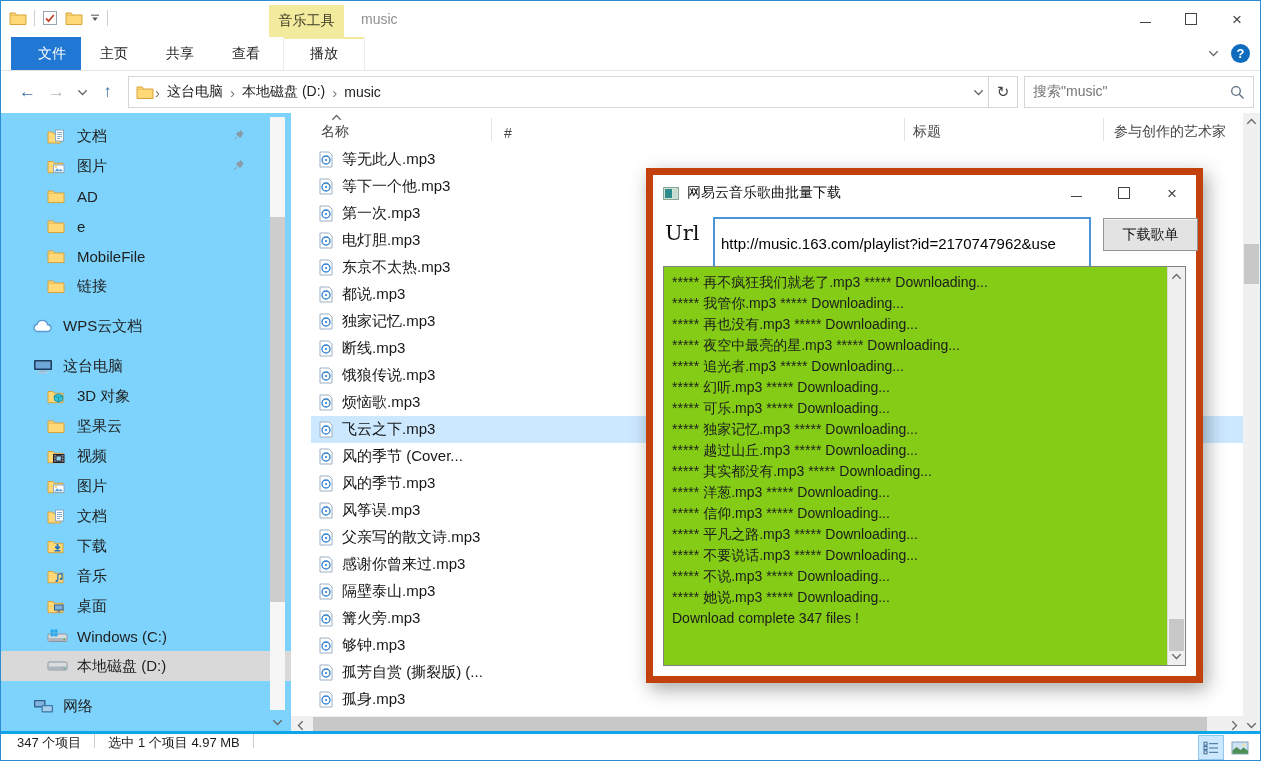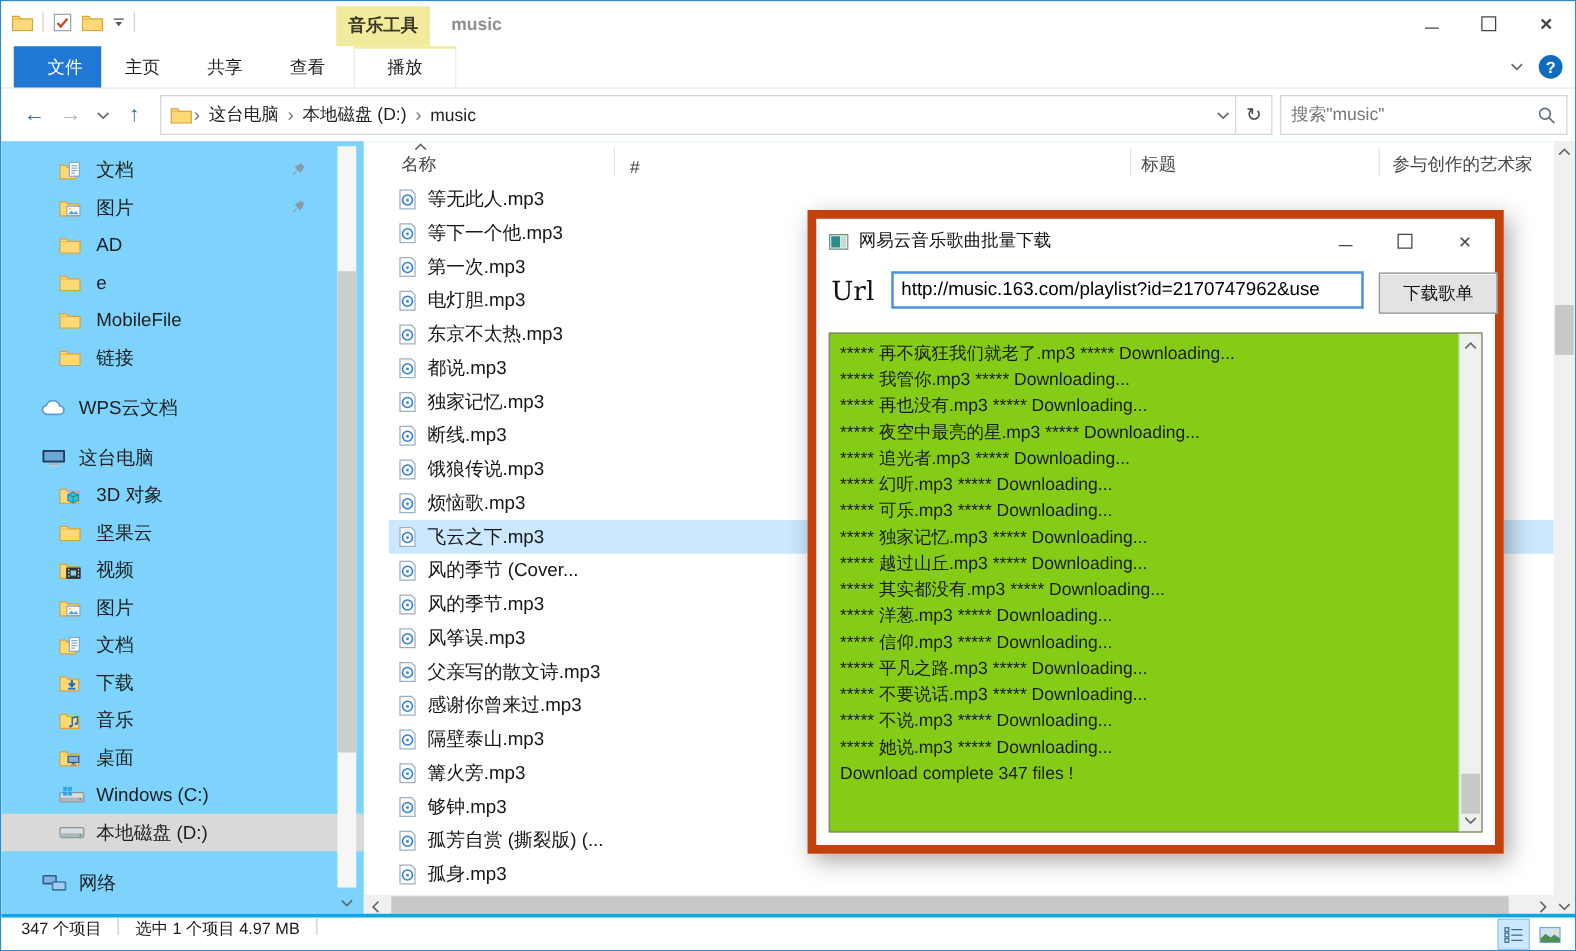--- a/index.html
+++ b/index.html
@@ -1,19 +1,19 @@
 <!DOCTYPE html>
 <html><head>
 <meta charset="utf-8">
 <style>
   html,body{margin:0;padding:0;background:#e8e8e8;font-family:"Liberation Sans","DejaVu Sans",sans-serif;}
   .window{position:relative;width:1259px;height:759px;border:1px solid #2a8dd4;background:#fff;overflow:hidden;}
 
   
-  .titlebar{position:absolute;top:0;left:0;right:0;height:36px;background:#fff;font-weight:bold;}
+  .titlebar{position:absolute;top:0;left:0;right:0;height:36px;background:#fff;}
   .qat{position:absolute;left:8px;top:9px;display:flex;align-items:center;gap:7px;}
   .qat .sep{width:1px;height:16px;background:#cfcfcf;}
   .ic{display:inline-flex;align-items:center;justify-content:center;line-height:0;}
   .ctx-tab{position:absolute;left:268px;top:4px;width:75px;height:32px;background:#f2eb9d;font-size:14px;color:#3c3a26;display:flex;align-items:center;justify-content:center;}
   .win-title{position:absolute;left:360px;top:0;height:36px;display:flex;align-items:center;color:#8f8f8f;font-size:14px;}
   .win-controls{position:absolute;right:0;top:0;display:flex;}
   .win-btn{width:46px;height:36px;display:flex;align-items:center;justify-content:center;color:#333;}
   .glyph-min{width:11px;border-bottom:1px solid #444;height:1px;margin-top:6px;}
   .glyph-max{width:10px;height:10px;border:1px solid #444;}
   .glyph-close{font-size:17px;color:#444;line-height:1;}
@@ -82,21 +82,21 @@
   .view-btn.active{background:#cce8ff;border-color:#93c7ee;}
 
   
   .dialog{position:absolute;left:645px;top:167px;width:543px;height:501px;background:#fff;border:7px solid #c2410c;box-shadow:4px 6px 18px rgba(0,0,0,.35);z-index:10;}
   .dlg-title{height:36px;display:flex;align-items:center;padding-left:10px;font-size:14px;color:#111;}
   .dlg-title .ic{margin-right:8px;}
   .dlg-controls{margin-left:auto;display:flex;height:36px;}
   .dlg-btn{width:48px;display:flex;align-items:center;justify-content:center;color:#333;}
   .dlg-url-row{position:absolute;top:42px;left:10px;right:10px;height:36px;}
   .url-label{position:absolute;left:2px;top:4px;font-family:"DejaVu Serif","Liberation Serif",serif;font-size:21px;color:#111;}
-  .url-input{position:absolute;left:50px;top:0;width:362px;height:26px;border:2px solid #4a94d8;font-size:15px;padding:0 6px;line-height:26px;white-space:nowrap;overflow:hidden;color:#000;}
+  .url-input{position:absolute;left:50px;top:0;width:362px;height:26px;border:2px solid #4a94d8;font-size:15px;padding:12px 6px;line-height:26px;white-space:nowrap;overflow:hidden;color:#000;}
   .dl-btn{position:absolute;left:440px;top:1px;width:93px;height:31px;background:#e3e3e3;border:1px solid #949494;font-size:14px;color:#111;display:flex;align-items:center;justify-content:center;box-shadow:inset 0 1px 0 #f5f5f5;}
   .dlg-log{position:absolute;left:10px;top:91px;width:521px;height:398px;border:1px solid #828282;background:#84cc16;}
   .log-lines{position:absolute;top:5px;left:8px;right:22px;bottom:4px;font-size:14px;line-height:21px;color:#1c1c1c;overflow:hidden;white-space:nowrap;}
   .log-scroll{position:absolute;right:0;top:0;bottom:0;width:17px;background:#f0f0f0;border-left:1px solid #dadada;}
   .ls-up,.ls-down{position:absolute;left:0;right:0;height:16px;display:flex;align-items:center;justify-content:center;}
   .ls-up{top:1px;} .ls-down{bottom:1px;}
   .ls-thumb{position:absolute;left:1px;right:1px;top:352px;height:32px;background:#c8c8c8;}
 </style>
 </head>
 <body>

